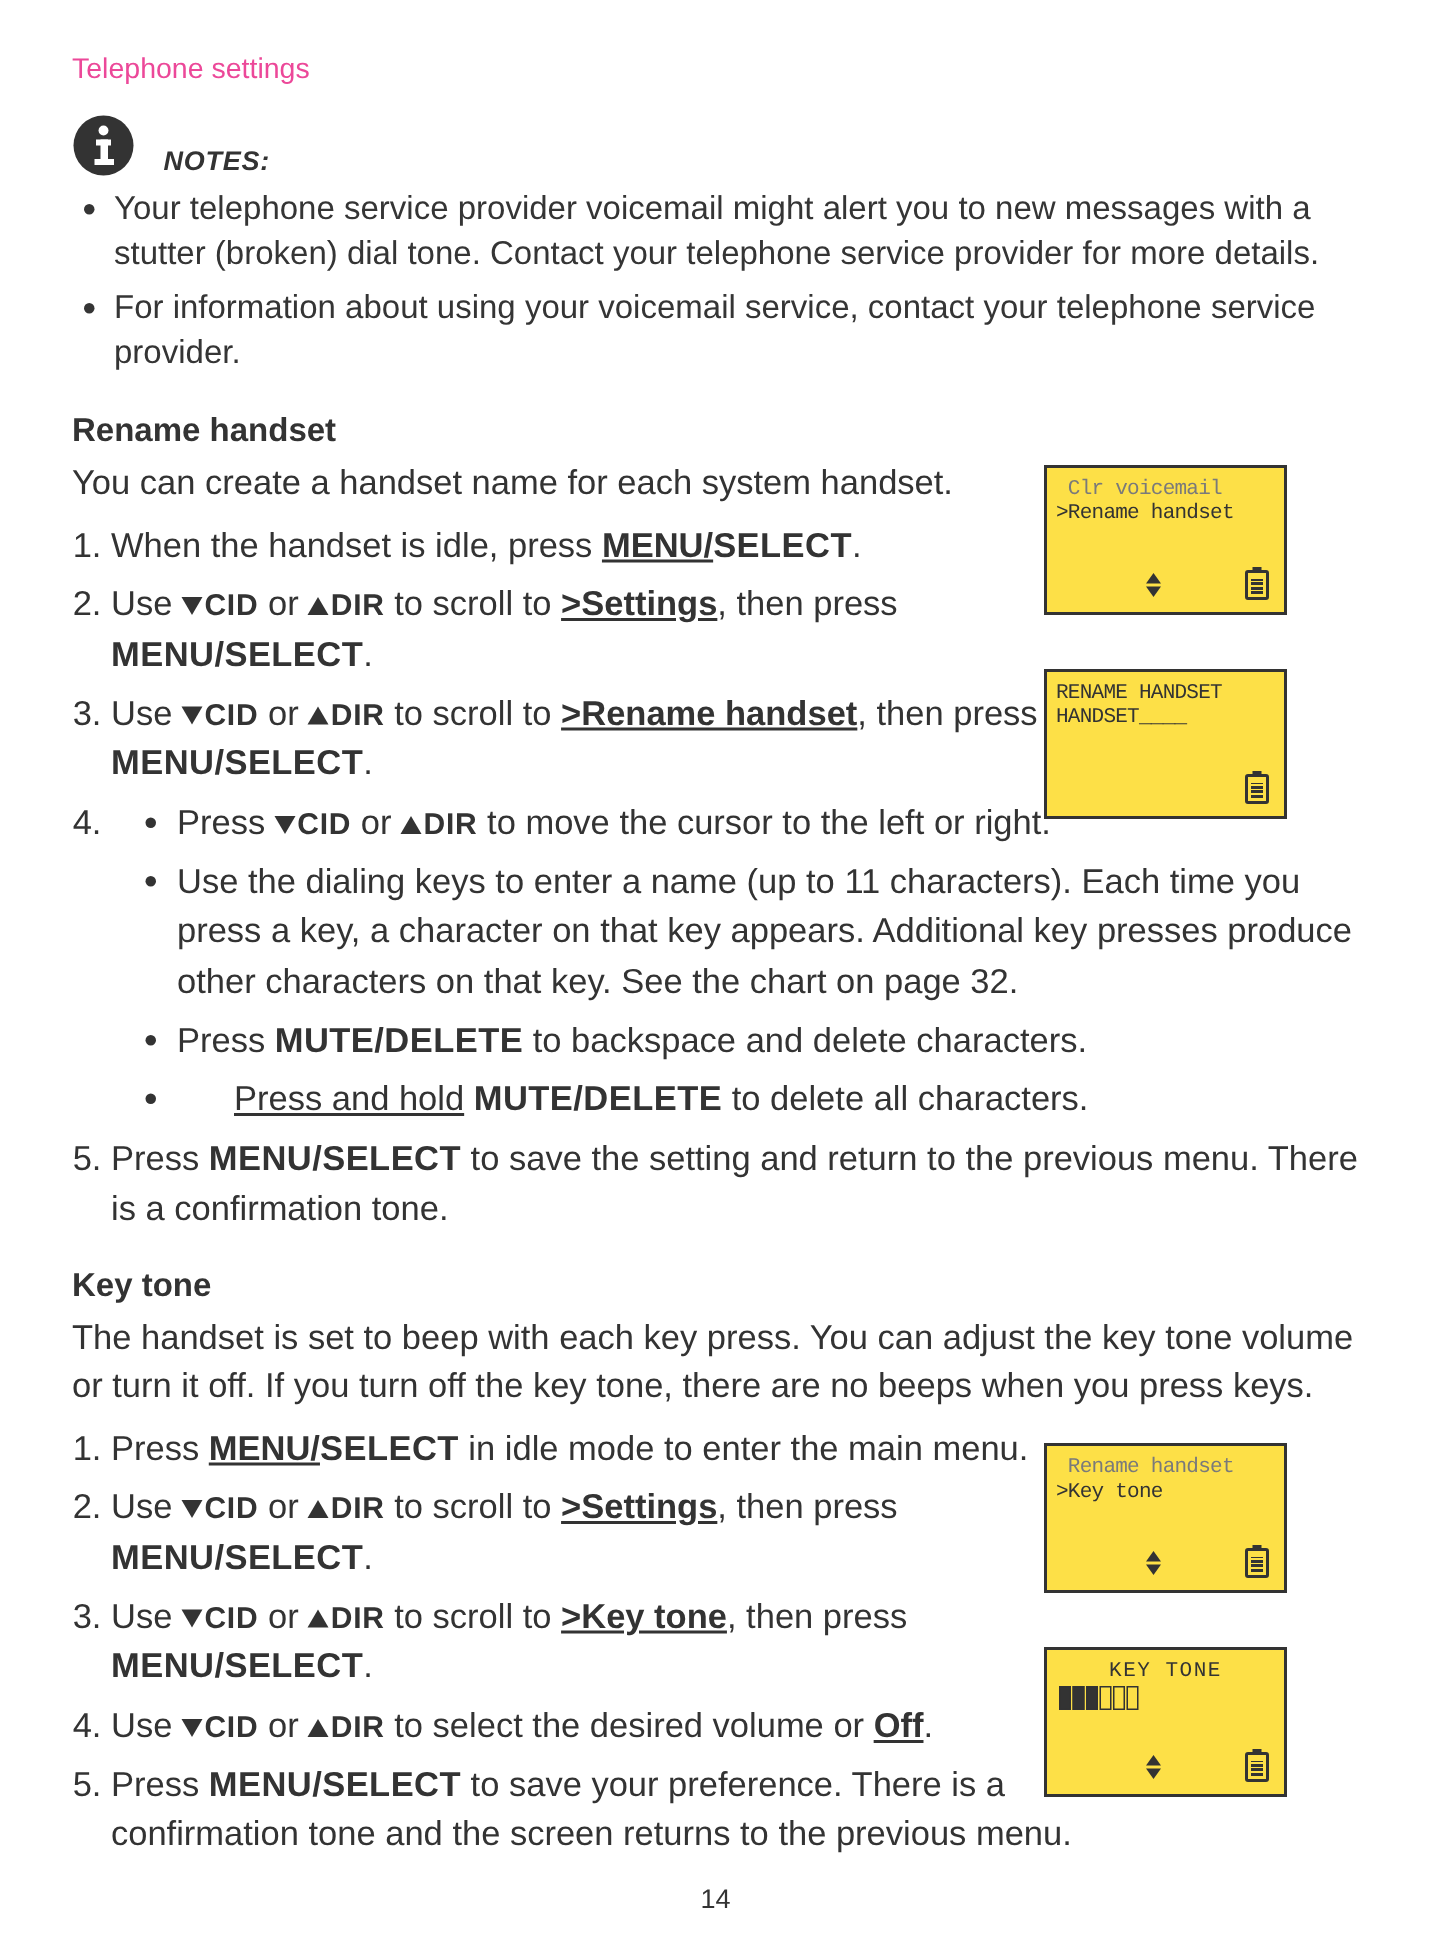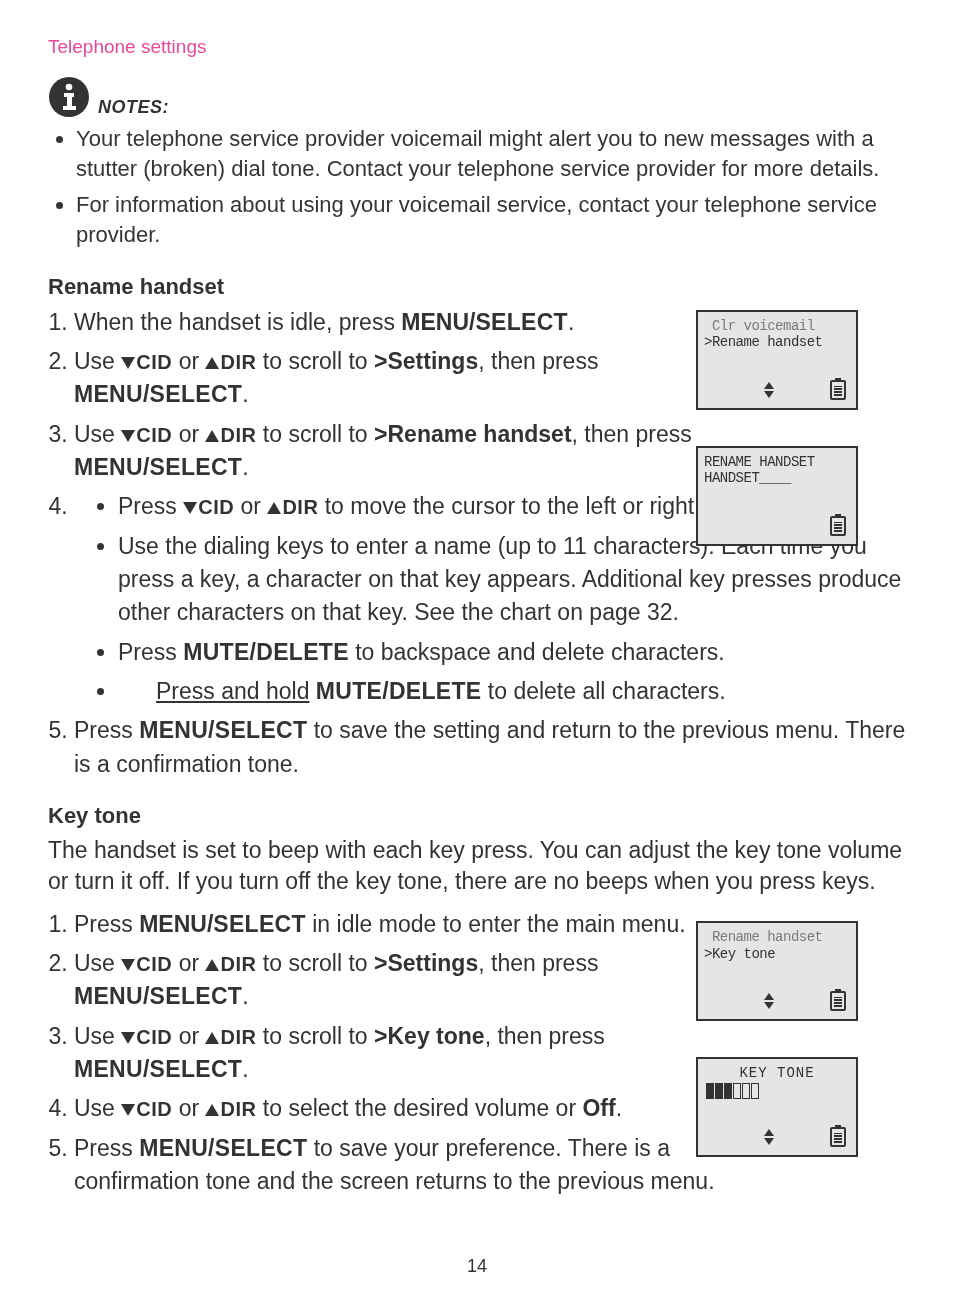--- a/index.html
+++ b/index.html
@@ -1,39 +1,39 @@
 <!DOCTYPE html>
 <html><head>
 <meta charset="utf-8">
 <style>
   html,body{margin:0;padding:0;background:#fff;color:#333;font-family:"Helvetica Neue",Arial,sans-serif;-webkit-font-smoothing:antialiased;}
   .page{width:954px;min-height:1295px;box-sizing:border-box;padding:36px 48px 30px 48px;position:relative;}
   .sect-label{font-size:19px;color:#ec4899;margin:0 0 2px 0;}
   .h1{font-size:36px;font-weight:400;color:#333;margin:0 0 20px 0;letter-spacing:0.3px;}
-  .notes-row{display:flex;align-items:flex-end;gap:8px;margin-top:18px;}
+  .notes-row{display:flex;align-items:flex-end;gap:19px;margin-top:18px;}
   .info-icon{width:42px;height:42px;}
   .info-icon svg{display:block;}
   .notes-label{font-style:italic;font-weight:700;font-size:18px;letter-spacing:0.5px;}
   ul.notes{margin:6px 0 24px 0;padding-left:28px;}
   ul.notes li{font-size:22px;line-height:1.36;color:#353535;margin:6px 0;}
   .h2{font-weight:700;font-size:22px;margin:22px 0 6px 0;color:#333;}
   .para{font-size:23px;line-height:1.36;margin:2px 0 10px 0;color:#333;}
   ol.steps{margin:4px 0 8px 0;padding-left:26px;font-size:23px;line-height:1.45;color:#333;}
   ol.steps>li{margin:6px 0;}
   ul.sub{margin:6px 0 6px 22px;padding-left:22px;font-size:23px;line-height:1.45;list-style-type:disc;}
   ul.sub>li{margin:6px 0;}
-  .b{font-weight:700;}
+  .b{font-weight:700;text-decoration:underline;}
   .sc{font-variant:small-caps;font-weight:700;letter-spacing:0.3px;}
   .uline{text-decoration:underline;margin-left:38px;}
   .tri{display:inline-block;vertical-align:middle;margin-right:1px;}
   .tri.down{width:0;height:0;border-left:7px solid transparent;border-right:7px solid transparent;border-top:12px solid #333;}
   .tri.up{width:0;height:0;border-left:7px solid transparent;border-right:7px solid transparent;border-bottom:12px solid #333;}
   .btn-grp{white-space:nowrap;}
   .btn-small{font-weight:700;font-size:20px;letter-spacing:0.5px;}
-  .lcd{position:absolute;right:48px;width:162px;border:2px solid #333;background:#e5e5e5;box-sizing:border-box;padding:6px 6px 6px 6px;height:100px;}
+  .lcd{position:absolute;right:48px;width:162px;border:2px solid #333;background:#fde047;box-sizing:border-box;padding:6px 6px 6px 6px;height:100px;}
   .lcd .line{font-family:"Lucida Console","Courier New",monospace;font-size:14px;letter-spacing:-0.5px;color:#7a7a7a;white-space:pre;line-height:1.2;}
   .lcd .line.sel{color:#333;}
   .lcd .stat{position:absolute;left:0;right:0;bottom:8px;display:flex;justify-content:space-between;align-items:center;padding:0 10px;}
   .lcd .stat .arrows{display:flex;flex-direction:column;align-items:center;gap:0;margin:0 auto;}
   .lcd .stat .arrows .au{width:0;height:0;border-left:5px solid transparent;border-right:5px solid transparent;border-bottom:7px solid #333;}
   .lcd .stat .arrows .ad{width:0;height:0;border-left:5px solid transparent;border-right:5px solid transparent;border-top:7px solid #333;margin-top:2px;}
   .lcd .stat .batt{width:12px;height:16px;border:2px solid #333;border-radius:2px;position:relative;}
   .lcd .stat .batt::before{content:"";position:absolute;top:-4px;left:3px;width:6px;height:2px;background:#333;}
   .lcd .stat .batt::after{content:"";position:absolute;left:2px;right:2px;bottom:2px;top:4px;background:repeating-linear-gradient(to top,#333 0 2px,transparent 2px 3px);}
   .lcd .bars{display:flex;gap:1px;align-items:flex-end;height:14px;margin-top:4px;margin-left:2px;}
@@ -86,20 +86,21 @@
       <div class="line sel">RENAME HANDSET</div>
       <div class="line sel">HANDSET____</div>
       <div class="stat">
         <span></span>
           <span></span>
         <span class="batt"></span>
       </div>
     </div>
 
     <div class="h2">Rename handset</div>
+    <div class="para">You can create a handset name for each system handset.</div>
 
     <ol class="steps">
       <li class="steps-narrow">
         <span>When the handset is idle, press </span><span class="b">MENU/</span><span class="sc">SELECT</span>.
       </li>
       <li class="steps-narrow">
         <span>Use </span><span class="btn-grp"><span class="tri down"></span><span class="btn-small">CID</span></span><span> or </span><span class="btn-grp"><span class="tri up"></span><span class="btn-small">DIR</span></span><span> to scroll to </span><span class="b">&gt;Settings</span><span>, then press </span><span class="sc">MENU/SELECT</span>.
       </li>
       <li class="steps-narrow">
         <span>Use </span><span class="btn-grp"><span class="tri down"></span><span class="btn-small">CID</span></span><span> or </span><span class="btn-grp"><span class="tri up"></span><span class="btn-small">DIR</span></span><span> to scroll to </span><span class="b">&gt;Rename handset</span><span>, then press </span><span class="sc">MENU/SELECT</span>.

